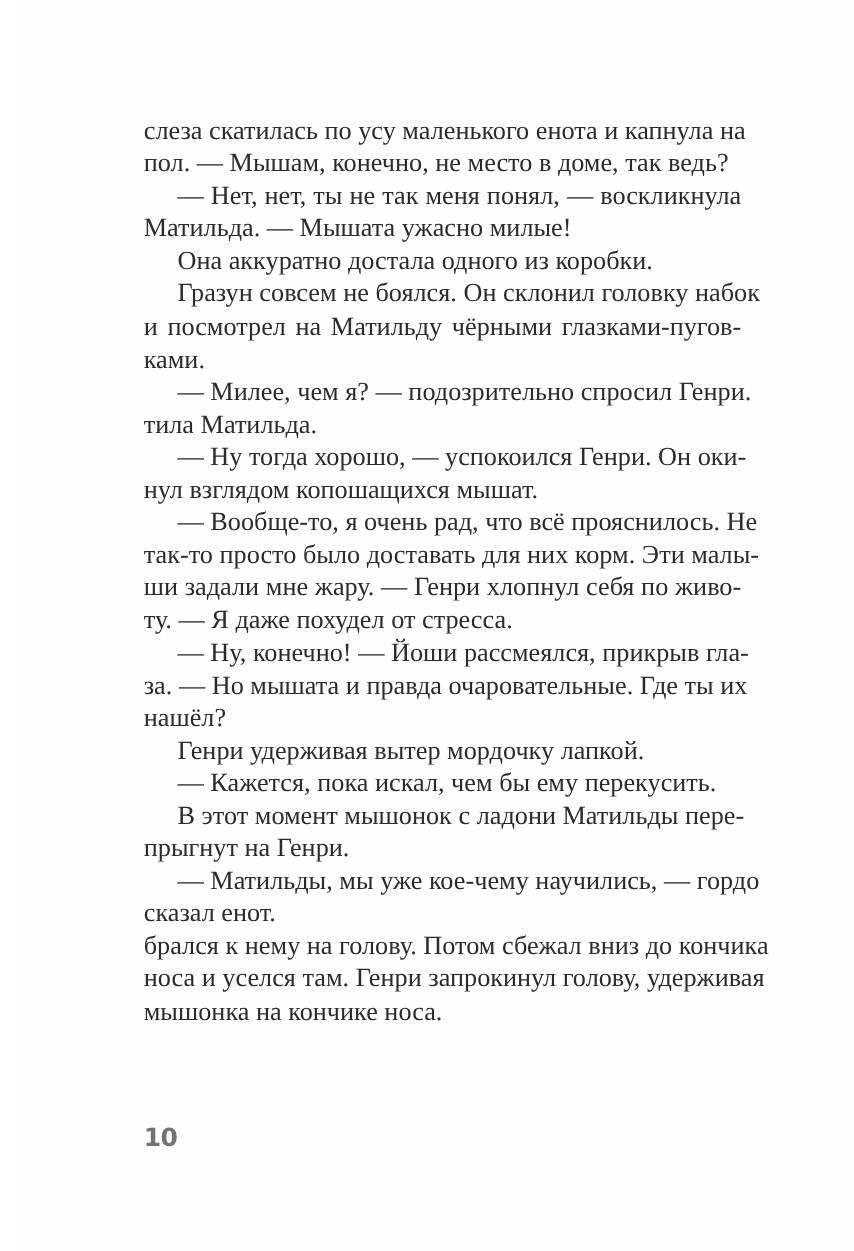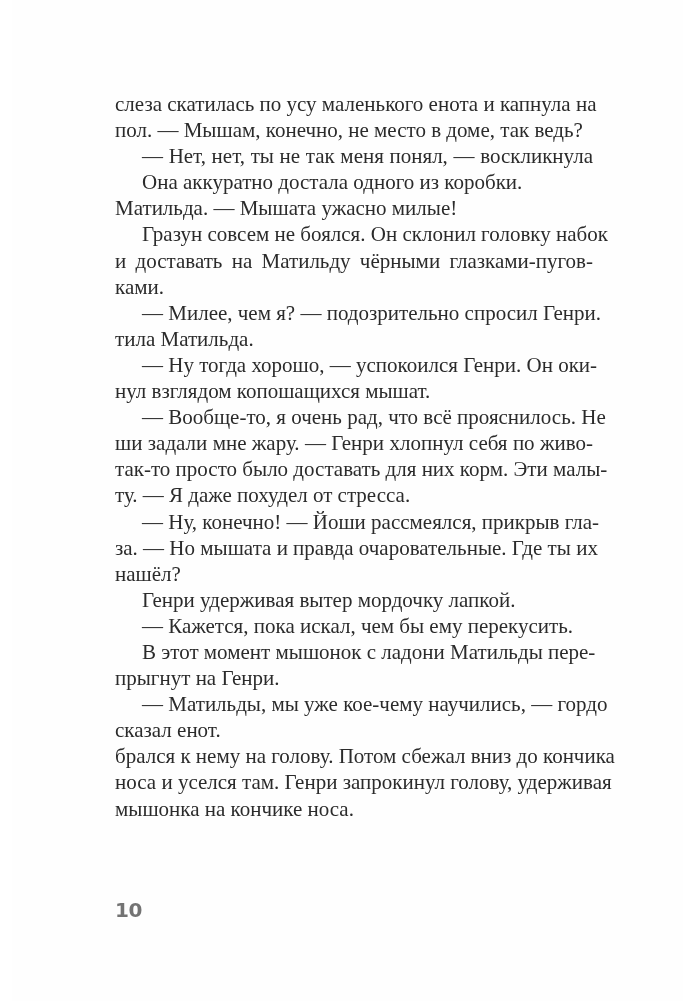--- a/index.html
+++ b/index.html
@@ -56,32 +56,32 @@
     }
   </style>
 </head>
 <body>
 
 <div class="page" style="background: rgb(254, 254, 254);">
   <div class="text-block" id="text-block" style="color: rgb(43, 43, 43);">
       <span class="line">слеза скатилась по усу маленького енота и капнула на</span>
       <span class="line last">пол. — Мышам, конечно, не место в доме, так ведь?</span>
       <span class="line indent">— Нет, нет, ты не так меня понял, — воскликнула</span>
+      <span class="line last">Матильда. — Мышата ужасно милые!</span>
       <span class="line indent last">Она аккуратно достала одного из коробки.</span>
-      <span class="line last">Матильда. — Мышата ужасно милые!</span>
       <span class="line indent">Гразун совсем не боялся. Он склонил головку набок</span>
-      <span class="line">и доставать на Матильду чёрными глазками-пугов-</span>
+      <span class="line">и посмотрел на Матильду чёрными глазками-пугов-</span>
       <span class="line last">ками.</span>
       <span class="line indent last">— Милее, чем я? — подозрительно спросил Генри.</span>
       <span class="line last">тила Матильда.</span>
       <span class="line indent">— Ну тогда хорошо, — успокоился Генри. Он оки-</span>
       <span class="line last">нул взглядом копошащихся мышат.</span>
       <span class="line indent">— Вообще-то, я очень рад, что всё прояснилось. Не</span>
+      <span class="line">так-то просто было доставать для них корм. Эти малы-</span>
       <span class="line">ши задали мне жару. — Генри хлопнул себя по живо-</span>
-      <span class="line">так-то просто было доставать для них корм. Эти малы-</span>
       <span class="line last">ту. — Я даже похудел от стресса.</span>
       <span class="line indent">— Ну, конечно! — Йоши рассмеялся, прикрыв гла-</span>
       <span class="line">за. — Но мышата и правда очаровательные. Где ты их</span>
       <span class="line last">нашёл?</span>
       <span class="line indent last">Генри удерживая вытер мордочку лапкой.</span>
       <span class="line indent last">— Кажется, пока искал, чем бы ему перекусить.</span>
       <span class="line indent">В этот момент мышонок с ладони Матильды пере-</span>
       <span class="line last">прыгнут на Генри.</span>
       <span class="line indent">— Матильды, мы уже кое-чему научились, — гордо</span>
       <span class="line last">сказал енот.</span>

